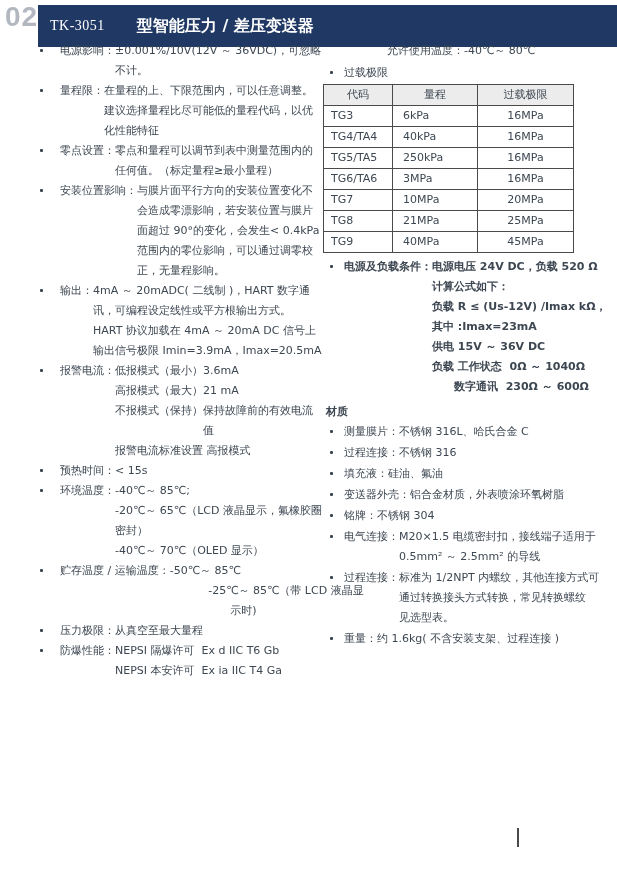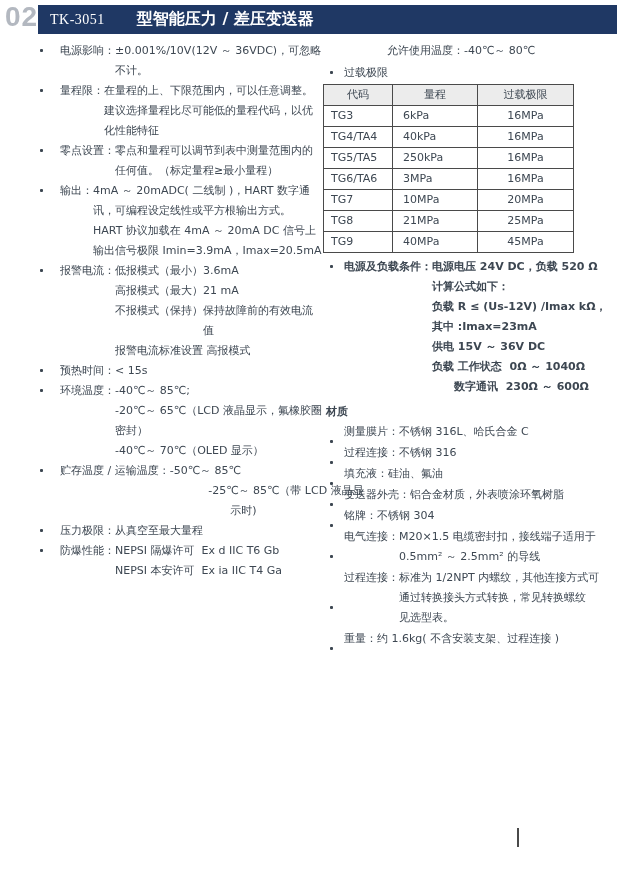--- a/index.html
+++ b/index.html
@@ -7,21 +7,21 @@
     position:relative;width:617px;height:869px;background:#fff;overflow:hidden;
     font-family:"DejaVu Sans","Liberation Sans",sans-serif;
     font-size:11px;color:var(--body-text,#3d4752);
   }
   .page-number{
     position:absolute;left:5px;top:1px;
     font-size:28px;font-weight:bold;color:var(--page-number,#b3b8c0);
     font-family:"Liberation Sans",sans-serif;letter-spacing:1px;
   }
   .header-bar{
-    position:absolute;left:38px;top:5px;right:0;height:29px;
+    position:absolute;left:38px;top:5px;right:0;height:42px;
     background:var(--header-bar,#1f3864);color:#fff;
     display:flex;align-items:center;padding-left:12px;box-sizing:border-box;
   }
   .model{font-family:"Liberation Serif","DejaVu Serif",serif;font-size:14px;letter-spacing:.5px;}
   .title{font-weight:bold;font-size:16px;margin-left:32px;}
   .col{position:absolute;top:41px;line-height:20px;}
   .col-left{left:36px;width:288px;}
   .col-right{left:326px;width:291px;}
   .spec-item{display:flex;}
   .bullet{
@@ -41,21 +41,21 @@
   }
   .spec-table th,.spec-table td{border:1px solid var(--table-border,#4a4a4a);padding:0;overflow:hidden;}
   .spec-table th{height:20px;background:var(--table-header-bg,#ececec);font-weight:normal;text-align:center;}
   .spec-table td{height:17px;}
   .spec-table td.c1{padding-left:7px;text-align:left;}
   .spec-table td.c2{padding-left:10px;text-align:left;}
   .spec-table td.c3{text-align:center;}
   #power-item{margin-top:4px;font-weight:bold;}
   .section-heading{font-weight:bold;margin-top:5px;}
   #materials-list{margin-top:0;}
-  #materials-list .spec-item{margin-bottom:1px;align-items:center;}
+  #materials-list .spec-item{margin-bottom:1px;}
   .corner-tick{
     position:absolute;left:517px;top:828px;width:2px;height:19px;
     background:var(--table-border,#4a4a4a);
   }
 </style>
 </head>
 <body>
 
 <div class="page">
 
@@ -80,20 +80,30 @@
           <div class="line"><span class="label">量程限：</span><span class="val">在量程的上、下限范围内，可以任意调整。</span></div>
           <div class="line cont" style="padding-left: 44px;">建议选择量程比尽可能低的量程代码，以优</div>
           <div class="line cont" style="padding-left: 44px;">化性能特征</div>
         </div>
       </div>
       <div class="spec-item">
         <span class="bullet"></span>
         <div class="item-body">
           <div class="line"><span class="label">零点设置：</span><span class="val">零点和量程可以调节到表中测量范围内的</span></div>
           <div class="line cont" style="padding-left: 55px;">任何值。（标定量程≥最小量程）</div>
+        </div>
+      </div>
+      <div class="spec-item">
+        <span class="bullet"></span>
+        <div class="item-body">
+          <div class="line"><span class="label">安装位置影响：</span><span class="val">与膜片面平行方向的安装位置变化不</span></div>
+          <div class="line cont" style="padding-left: 77px;">会造成零漂影响，若安装位置与膜片</div>
+          <div class="line cont" style="padding-left: 77px;">面超过 90°的变化，会发生&lt; 0.4kPa</div>
+          <div class="line cont" style="padding-left: 77px;">范围内的零位影响，可以通过调零校</div>
+          <div class="line cont" style="padding-left: 77px;">正，无量程影响。</div>
         </div>
       </div>
       <div class="spec-item">
         <span class="bullet"></span>
         <div class="item-body">
           <div class="line"><span class="label">输出：</span><span class="val">4mA ～ 20mADC( 二线制 )，HART 数字通</span></div>
           <div class="line cont" style="padding-left: 33px;">讯，可编程设定线性或平方根输出方式。</div>
           <div class="line cont" style="padding-left: 33px;">HART 协议加载在 4mA ～ 20mA DC 信号上</div>
           <div class="line cont" style="padding-left: 33px;">输出信号极限 Imin=3.9mA，Imax=20.5mA</div>
         </div>

